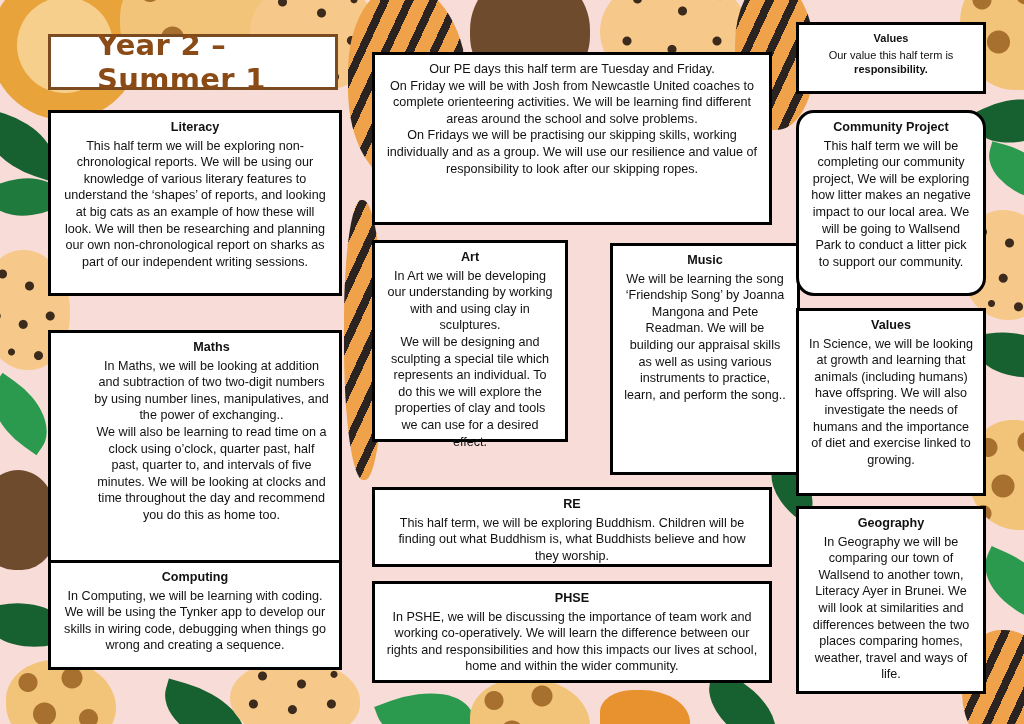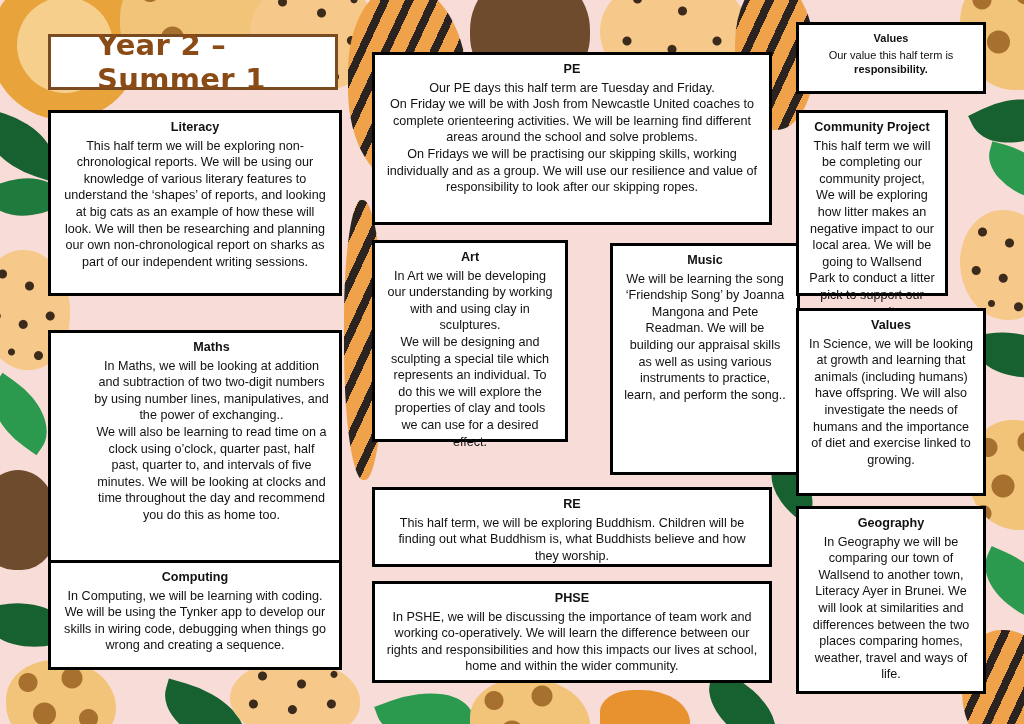--- a/index.html
+++ b/index.html
@@ -150,21 +150,21 @@
   #card-maths      { left: 48px;  top: 330px; width: 294px; height: 236px; font-size: 12.6px; padding-left: 43px; }
   #card-computing  { left: 48px;  top: 560px; width: 294px; height: 110px; font-size: 12.6px; }
 
   #card-pe         { left: 372px; top: 52px;  width: 400px; height: 173px; font-size: 12.6px; }
   #card-art        { left: 372px; top: 240px; width: 196px; height: 202px; font-size: 12.6px; }
   #card-music      { left: 582px; top: 243px; width: 190px; height: 232px; font-size: 12.6px; margin-left: 28px; }
   #card-re         { left: 372px; top: 487px; width: 400px; height: 80px; font-size: 12.6px; }
   #card-phse       { left: 372px; top: 581px; width: 400px; height: 102px; font-size: 12.6px; }
 
   #card-values     { left: 796px; top: 22px;  width: 190px; height: 72px;  font-size: 11px; }
-  #card-community  { left: 796px; top: 110px; width: 152px; height: 186px; font-size: 12.6px; }
+  #card-community  { left: 796px; top: 110px; width: 190px; height: 186px; font-size: 12.6px; border-radius: 18px; }
   #card-science    { left: 796px; top: 308px; width: 190px; height: 188px; font-size: 12.6px; }
   #card-geography  { left: 796px; top: 506px; width: 190px; height: 188px; font-size: 12.6px; }
 
   .bold-inline { font-weight: bold; }
 </style>
 </head>
 <body>
 
 <div class="page">
 
@@ -221,21 +221,20 @@
     <span class="body">In Maths, we will be looking at addition and subtraction of two two-digit numbers by using number lines, manipulatives, and the power of exchanging..
 We will also be learning to read time on a clock using o’clock, quarter past, half past, quarter to, and intervals of five minutes. We will be looking at clocks and time throughout the day and recommend you do this as home too.</span>
   </div>
 
   <div class="card" id="card-computing">
     <span class="title">Computing</span>
     <span class="body">In Computing, we will be learning with coding. We will be using the Tynker app to develop our skills in wiring code, debugging when things go wrong and creating a sequence.</span>
   </div>
 
   <div class="card" id="card-pe">
-    <span class="title">PE</span>
     <span class="body">Our PE days this half term are Tuesday and Friday.
 On Friday we will be with Josh from Newcastle United coaches to complete orienteering activities. We will be learning find different areas around the school and solve problems.
 On Fridays we will be practising our skipping skills, working individually and as a group. We will use our resilience and value of responsibility to look after our skipping ropes.</span>
   </div>
 
   <div class="card" id="card-art">
     <span class="title">Art</span>
     <span class="body">In Art we will be developing our understanding by working with and using clay in sculptures.
 We will  be designing and sculpting a special tile which represents an individual. To do this we will explore the properties of clay and tools we can use for a desired effect.</span>
   </div>

